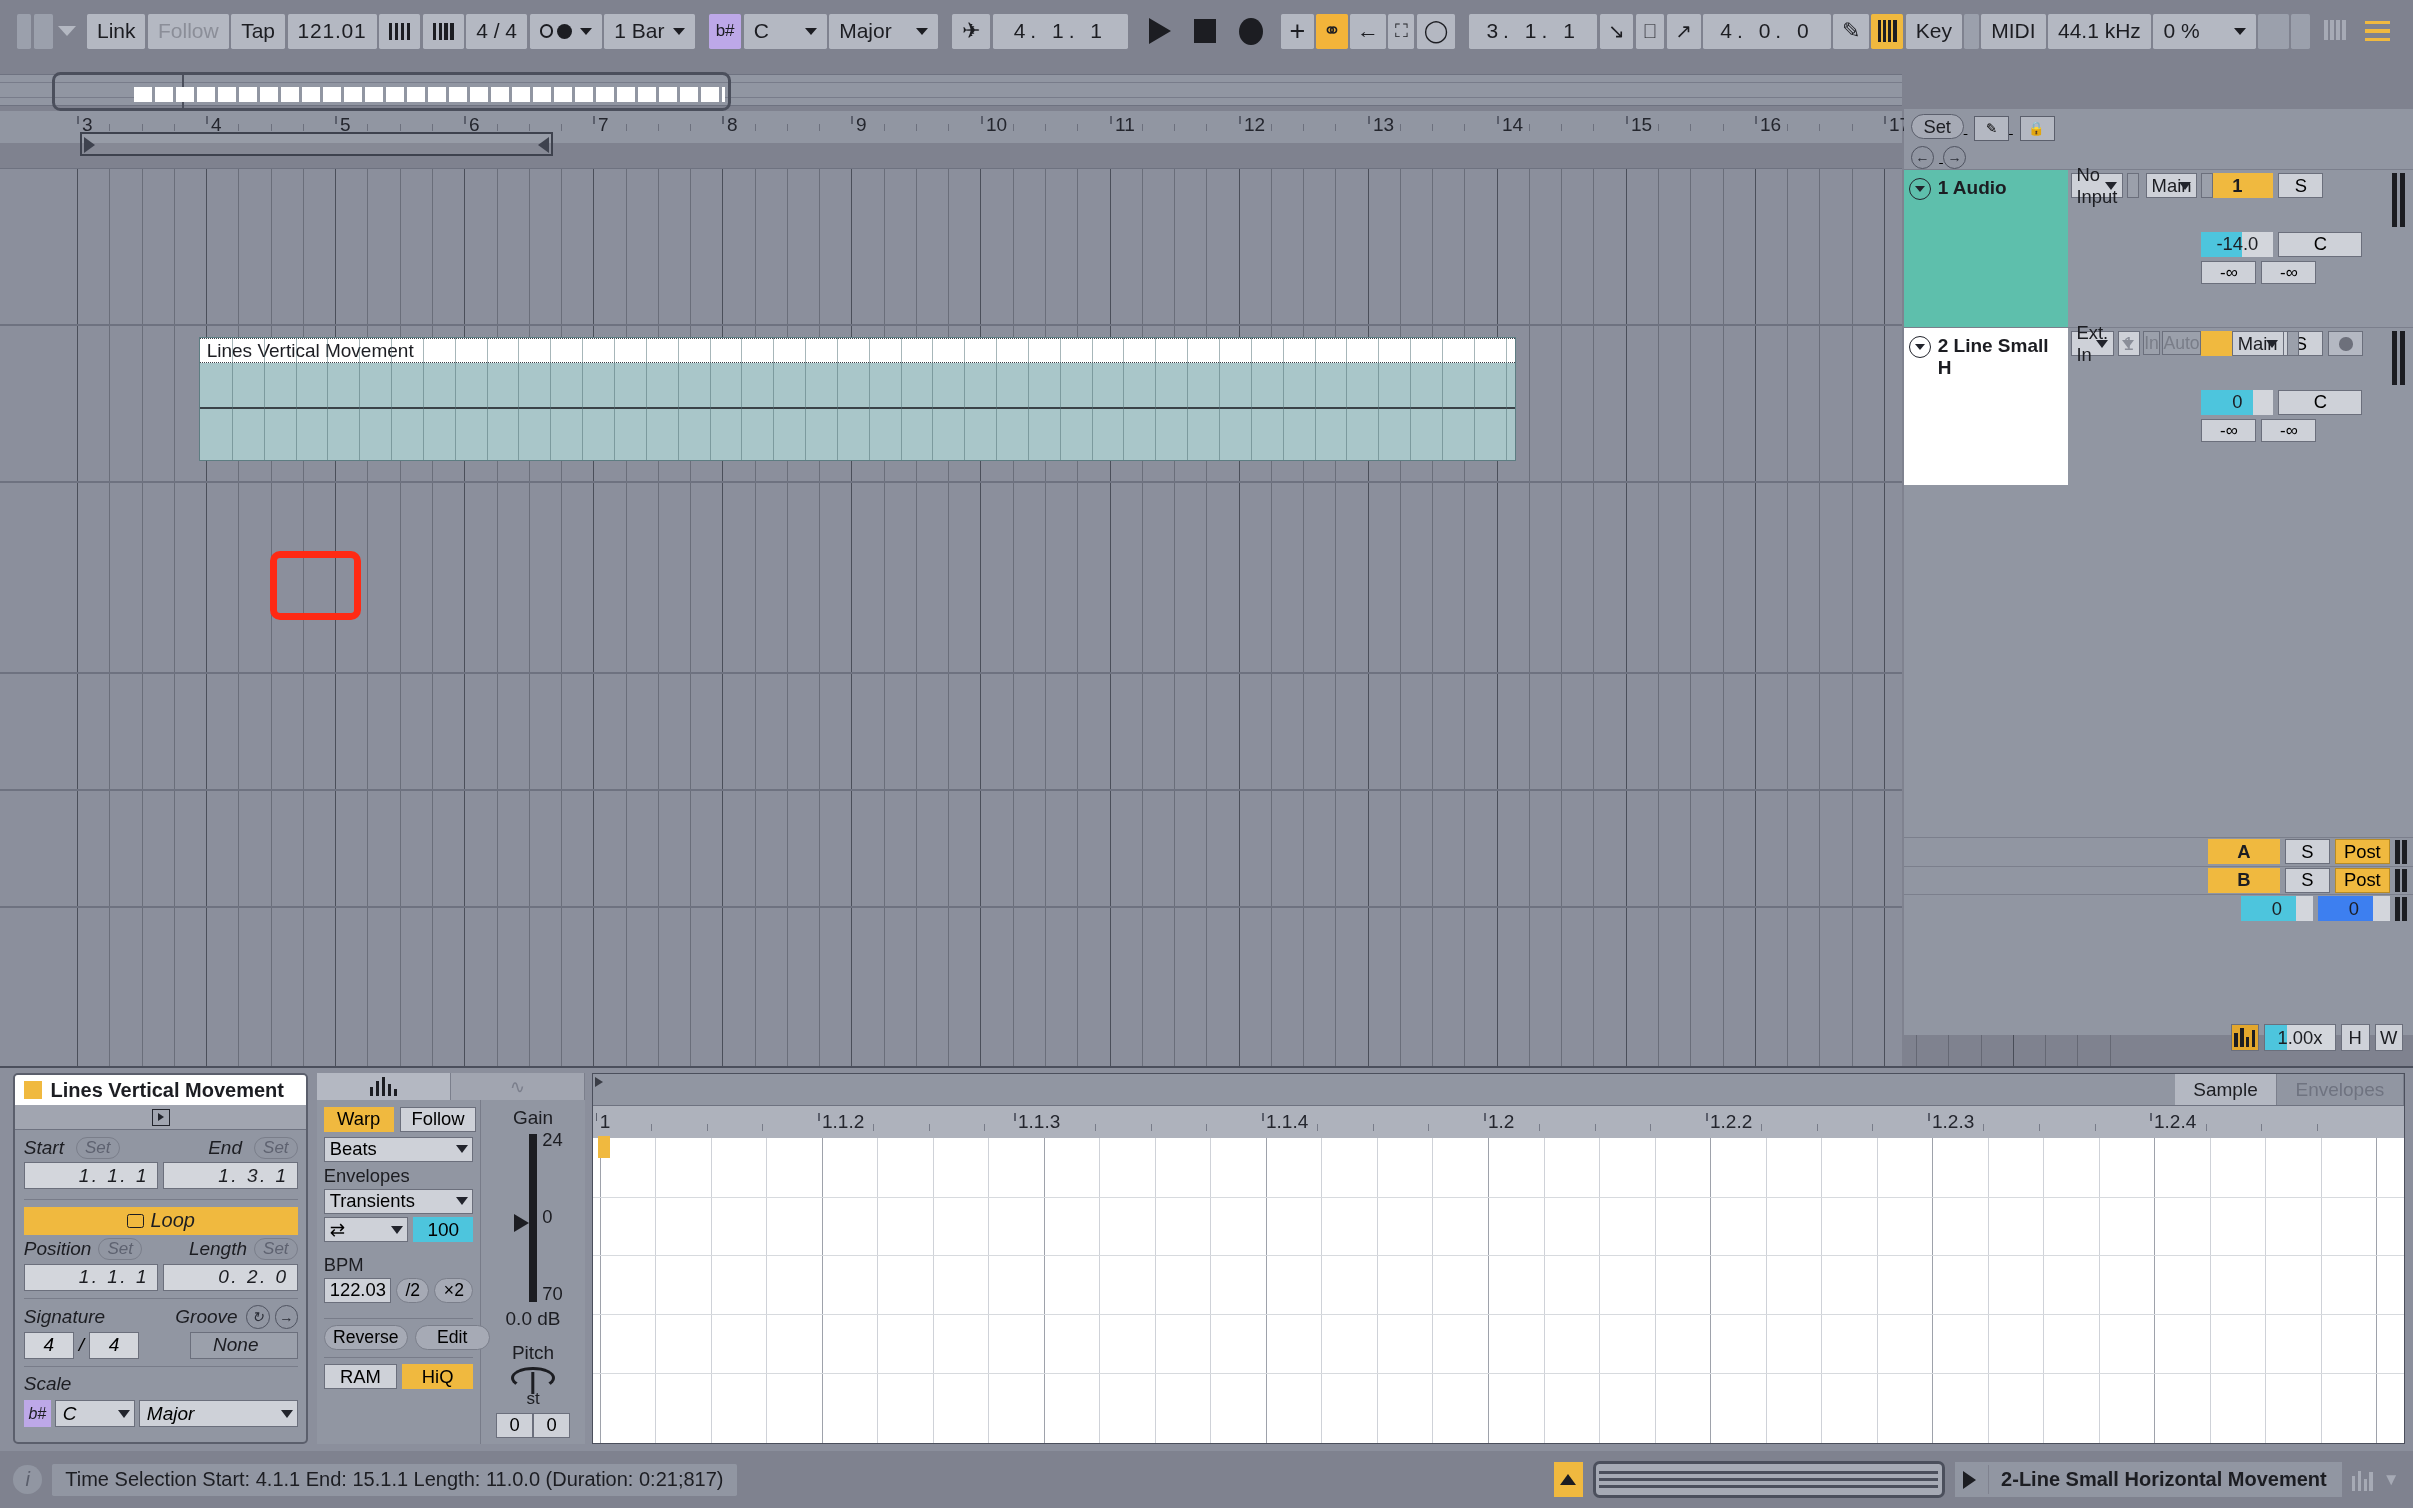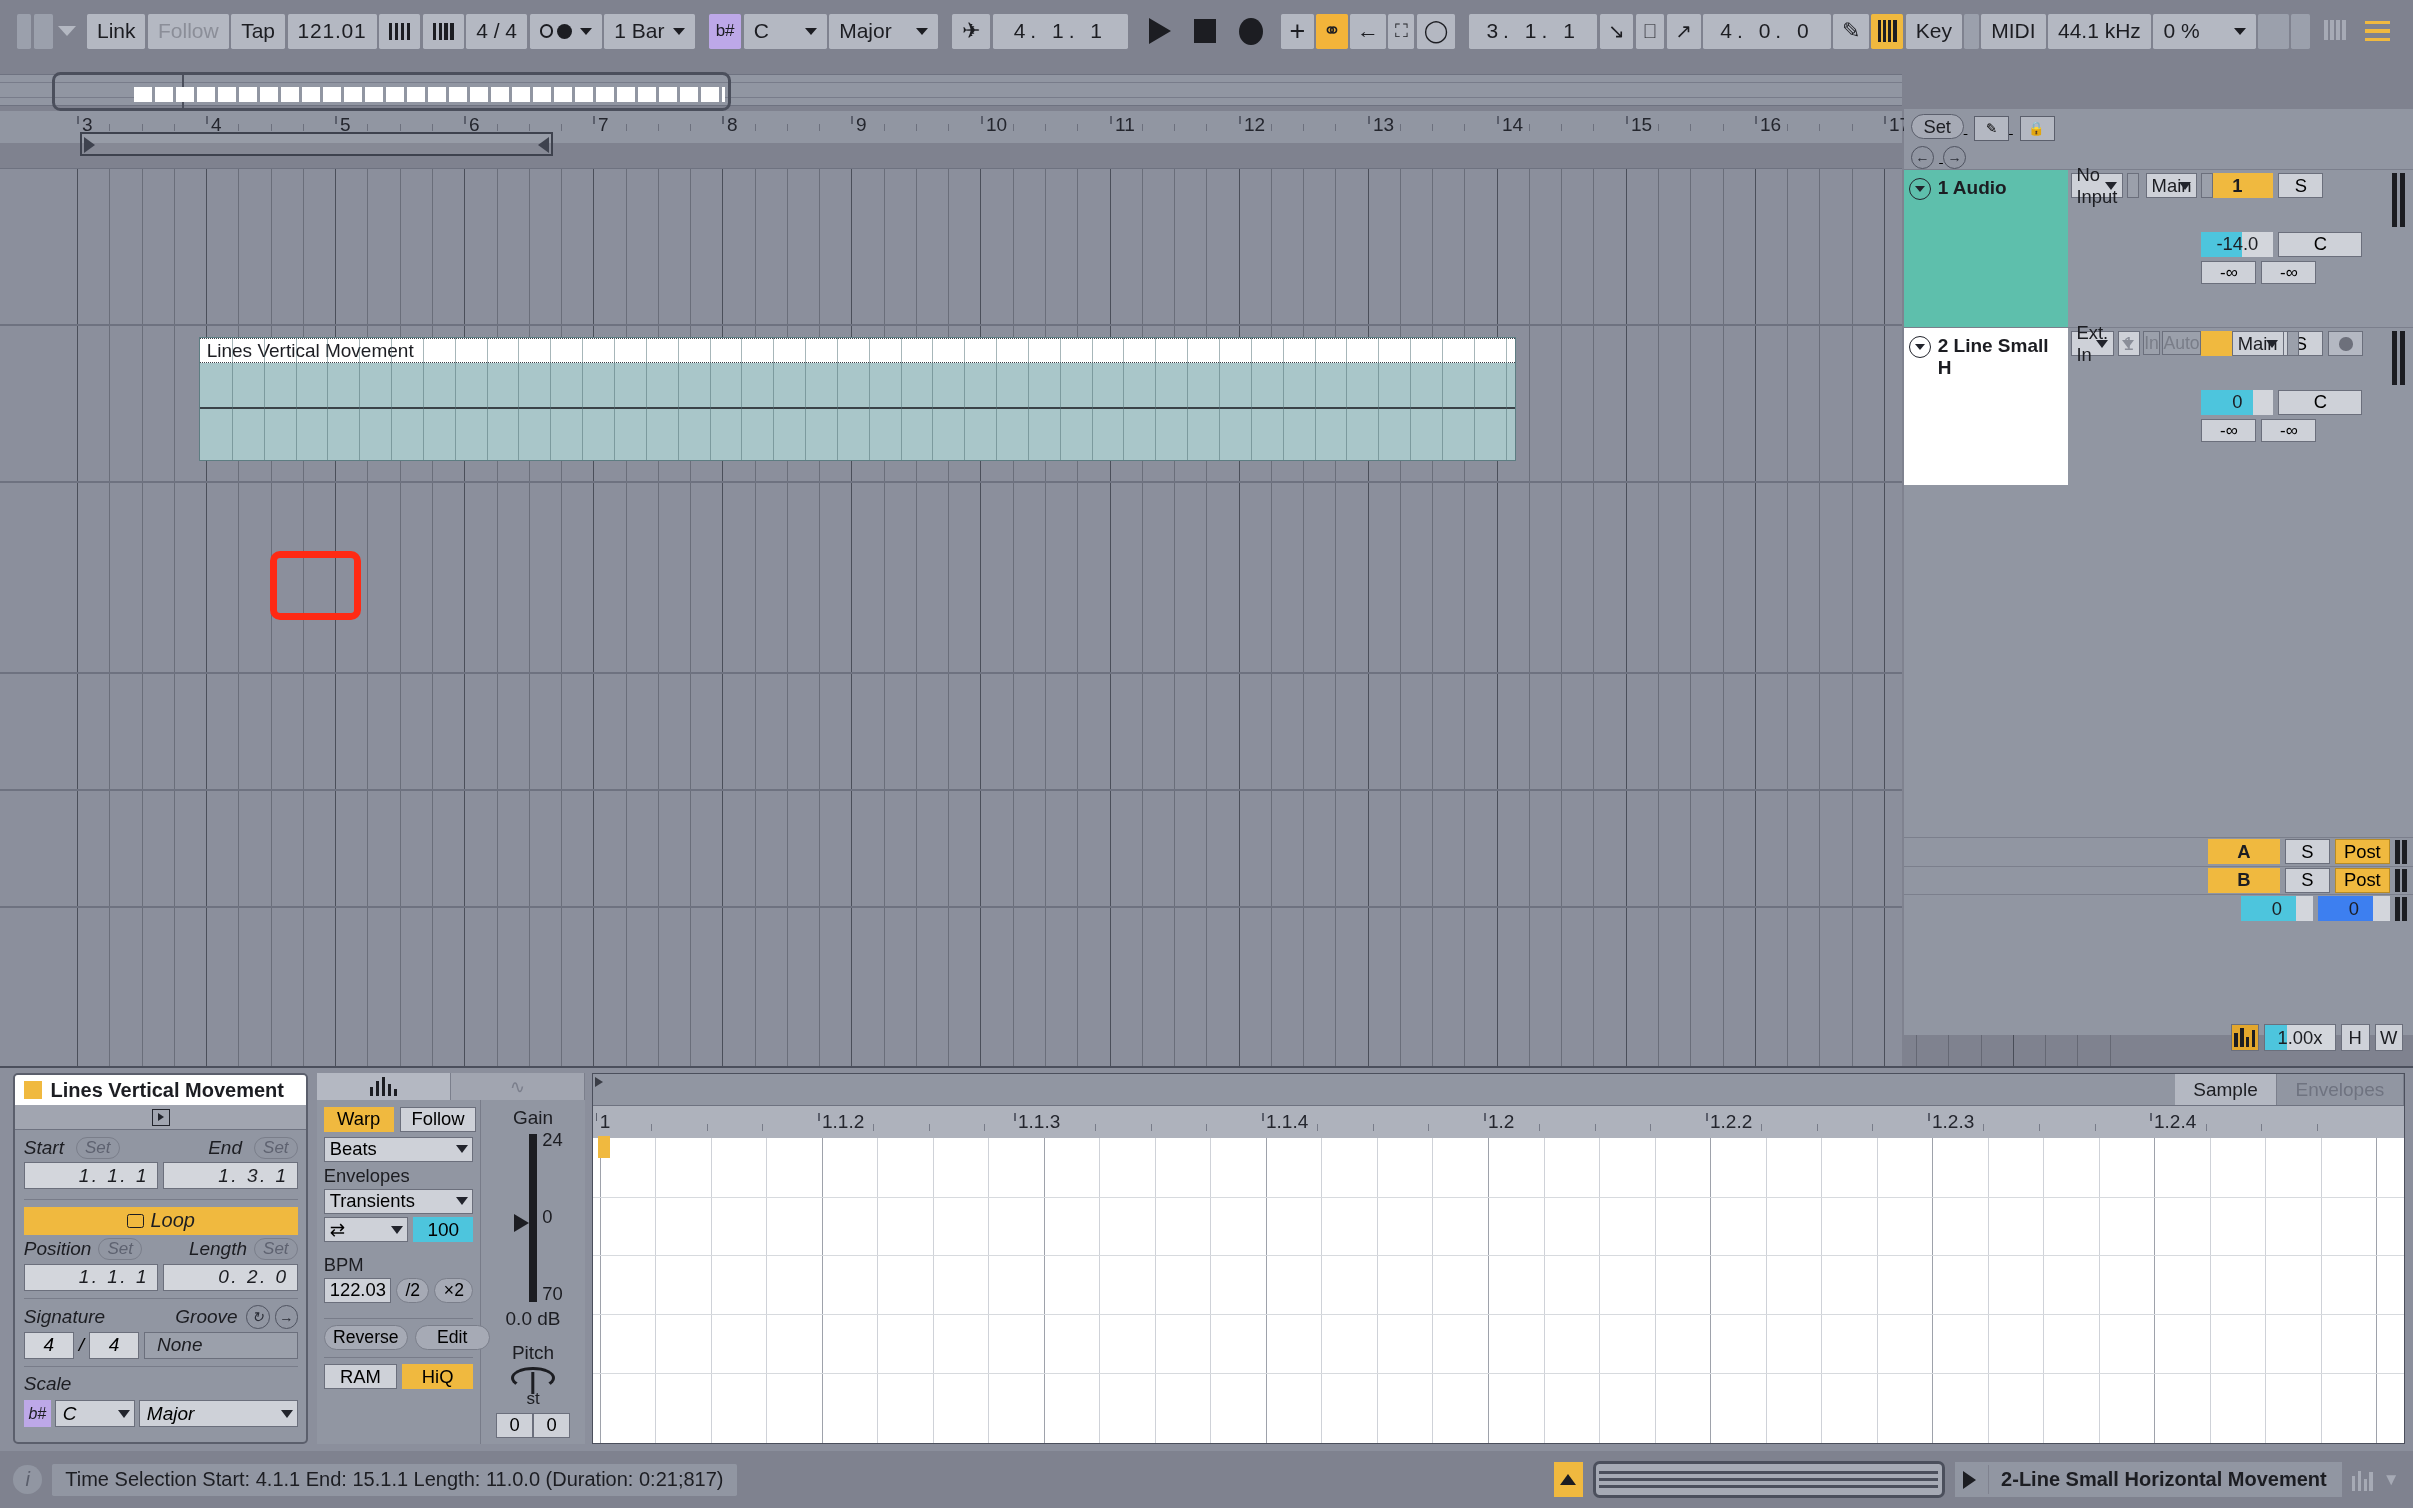--- a/index.html
+++ b/index.html
@@ -206,21 +206,21 @@
   .rowlbl { display:flex; align-items:center; font-size:19px; color:#1c1d22; margin-bottom: 3.4px;}
   .rowlbl .sp { flex:1; }
   .setpill { border:1.7px solid #7a7e8a; border-radius:11.7px; padding: 0 8.4px; height:22px; display:flex;align-items:center; font-size:17px; color:#5e6270; }
   .numrow { display:flex; gap:5px; margin-bottom: 10px;}
   .numfield { flex:1; height:27px; background:#d3d6dc; border:0.8px solid #6b6f7c; display:flex;align-items:center;justify-content:flex-end; padding-right:8.4px; font-size:19px; color:#1c1d22; letter-spacing:2.5px;}
   .hr { height:0.8px; background:#787c89; margin: 6.7px 0; }
   .loopbtn { height: 28.5px; background:#f0b93f; display:flex;align-items:center;justify-content:center; gap:6.7px; font-size:20px; color:#1c1d22; margin-bottom:3.4px;}
   .loopglyph { width:17px;height:13.4px;border:1.7px solid #1c1d22;border-radius:2.5px;}
   .sigrow { display:flex; gap:5px; align-items:center; margin-bottom:5px;}
   .sigfield { width: 50px; height:27px; background:#d3d6dc; border:0.8px solid #6b6f7c; display:flex;align-items:center;justify-content:center; font-size:19px;}
-  .groovefield { flex:1; height:27px; background:#9ba0ab; border:0.8px solid #6b6f7c; display:flex;align-items:center; padding-left:12px; font-size:19px; color:#1c1d22;}
+  .groovefield { flex:1; height:27px; background:#9ba0ab; border:0.8px solid #6b6f7c; display:flex;align-items:center; padding-left:22px; font-size:19px; color:#1c1d22;margin-left:46px;}
   .scalerow { display:flex; gap:4.2px; align-items:center; }
   .keybadge { width: 27px; height:27px; background:#bda8e8; display:flex;align-items:center;justify-content:center; font-size:16px; color:#1c1d22;}
   .scalesel { height:27px; background:#ced1d8; border:0.8px solid #6b6f7c; display:flex;align-items:center; padding:0 18.4px 0 6.7px; font-size:19px; position:relative;}
   .scalesel .dn { position:absolute; right:4.2px; width:0;height:0;border-left:6.7px solid transparent;border-right:6.7px solid transparent;border-top:8.4px solid #22242c;}
 
   .detail-mid { position:absolute; left: 317px; top: 5px; width: 268px; bottom: 6.7px; background:#9196a2; }
   .dm-tabs { display:flex; height: 27px; }
   .dm-tab { flex:1; display:flex; align-items:center; justify-content:center; background:#a1a5b0; border-right:0.8px solid #7b7f8c;}
   .dm-tab.active { background:#b4b8c2; }
   .dm-cols { display:flex; height: calc(100% - 27px); }

